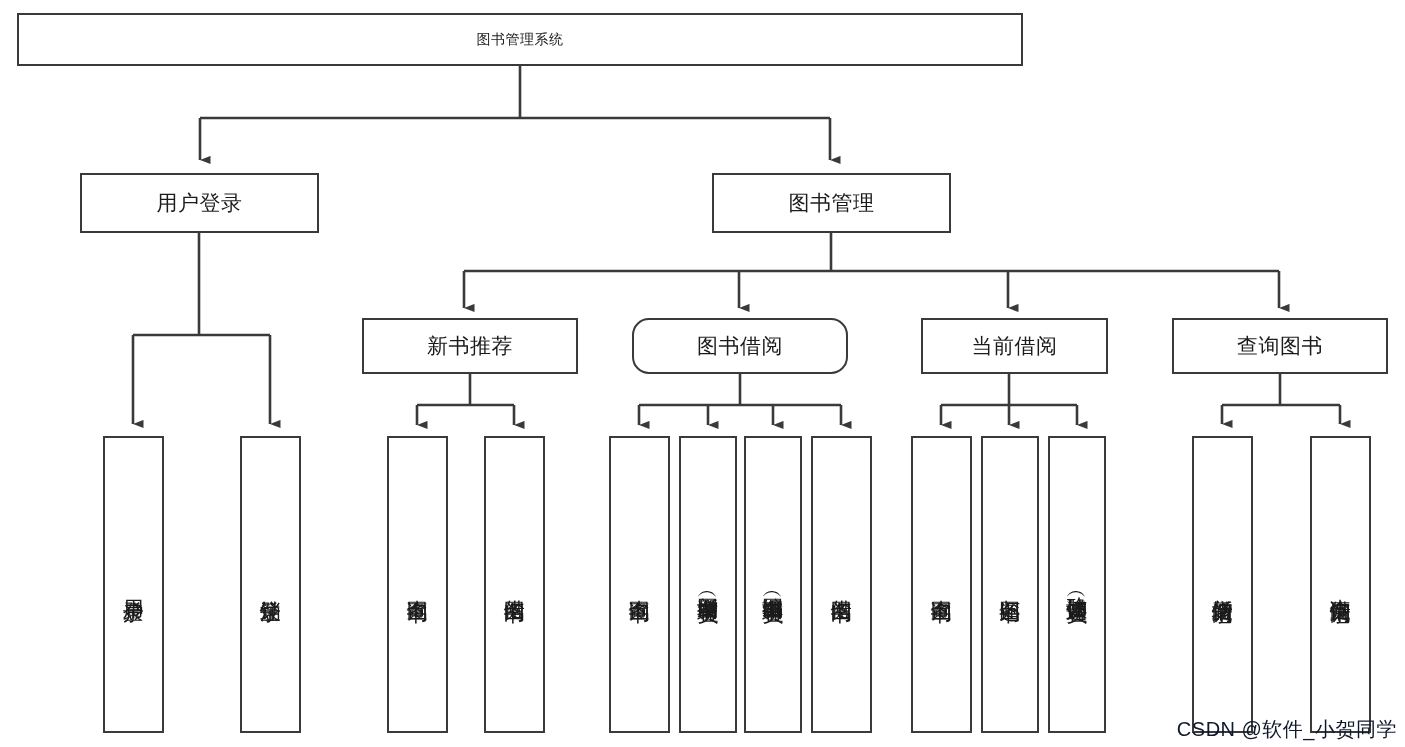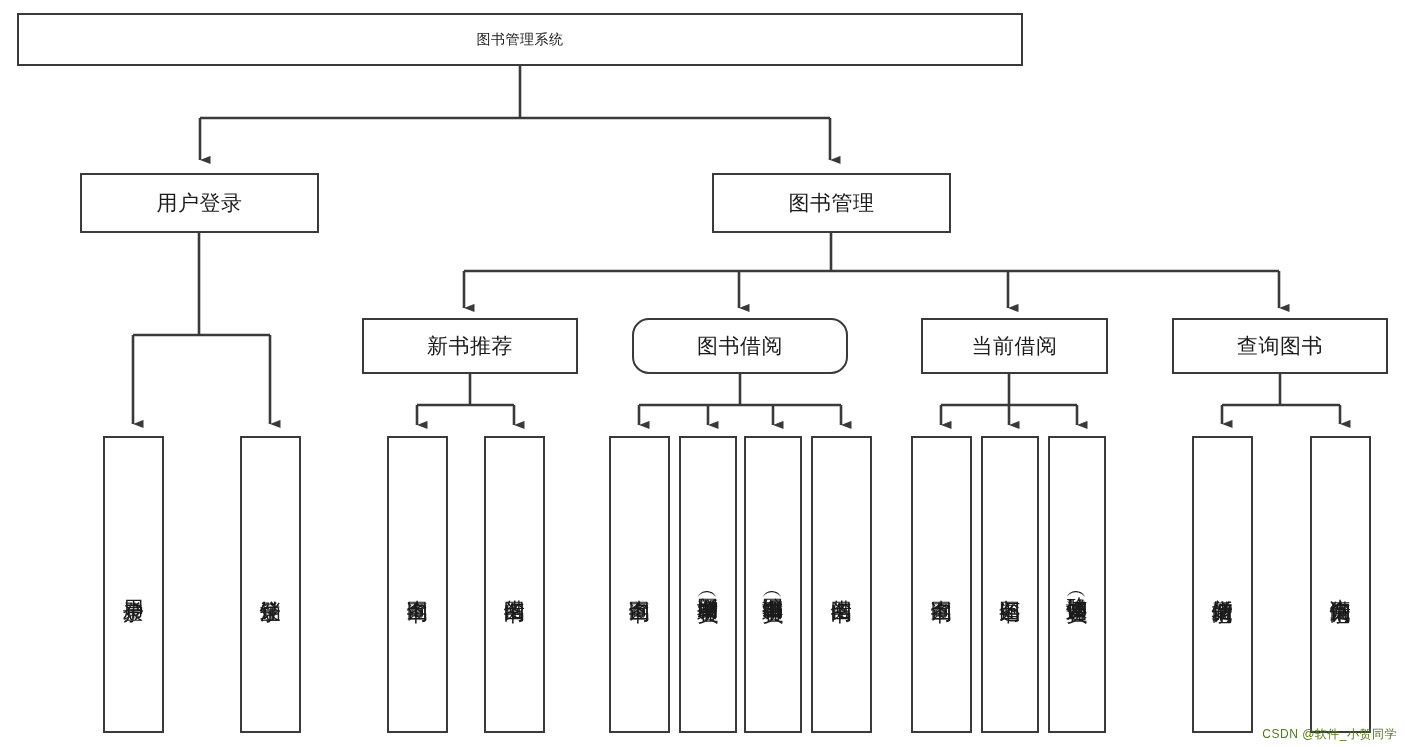--- a/index.html
+++ b/index.html
@@ -62,22 +62,22 @@
     font-size: 21px;
     line-height: 1.30;
     letter-spacing: 1px;
     white-space: nowrap;
     max-height: 100%;
   }
   .watermark {
     position: absolute;
     right: 8px;
     bottom: 4px;
-    font-size: 12px;
-    color: #4d7c0f;
+    font-size: 20px;
+    color: #0f172a;
     letter-spacing: 0.5px;
     z-index: 5;
     white-space: nowrap;
   }
 </style>
 </head>
 <body>
 
 <div id="canvas">
 

